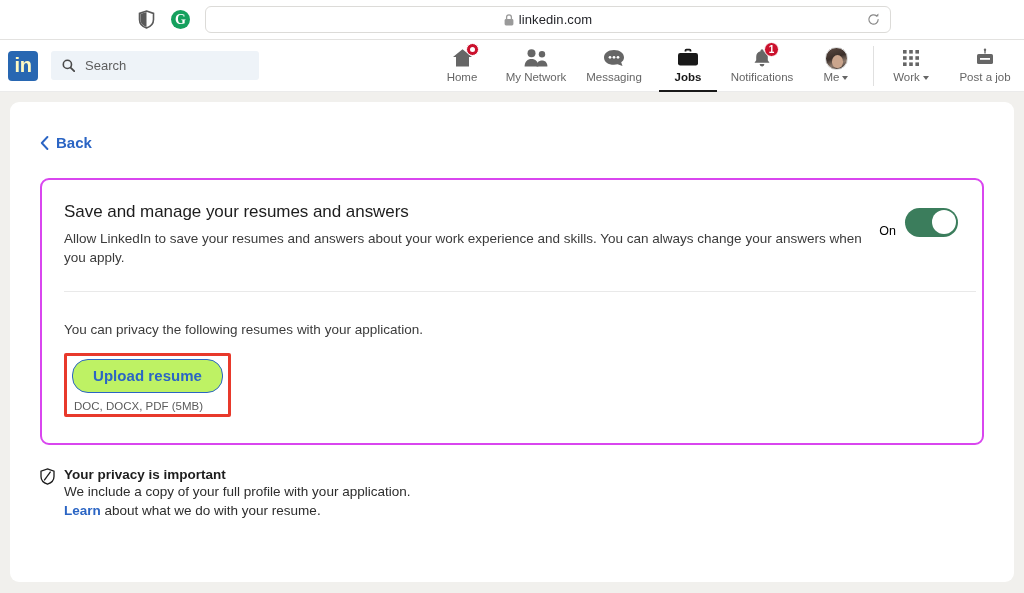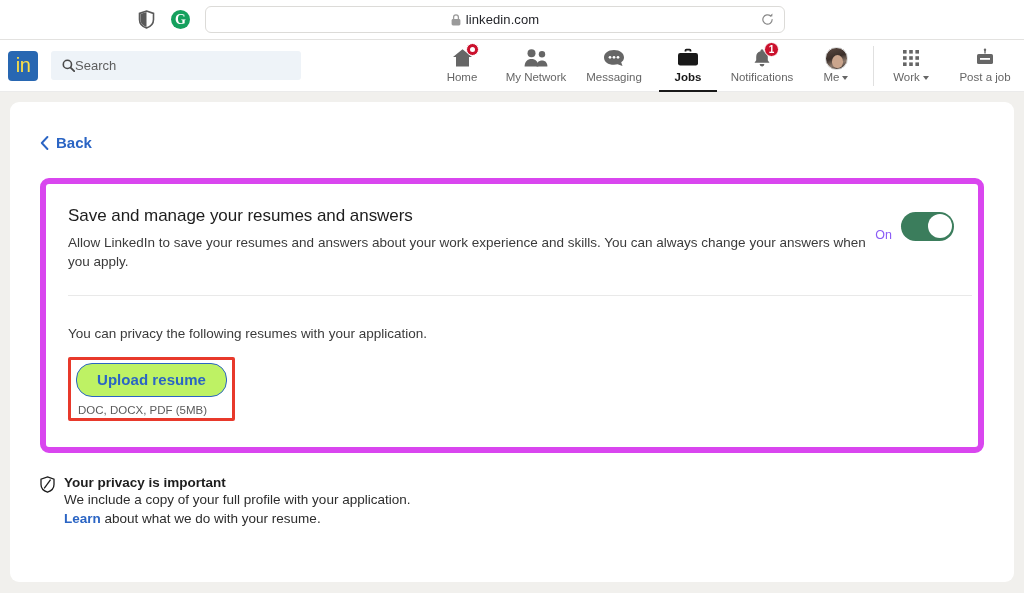--- a/index.html
+++ b/index.html
@@ -46,21 +46,21 @@
     display: flex;
     align-items: center;
     justify-content: center;
     line-height: 1;
     font-family: "Liberation Serif", serif;
   }
 
   .url-bar {
     position: absolute;
     left: 205px;
-    width: 580px;
+    width: 686px;
     height: 27px;
     border: 1px solid #dcdbd8;
     border-radius: 6px;
     background: #fff;
     display: flex;
     align-items: center;
     justify-content: center;
   }
 
   .url-center {
@@ -93,39 +93,39 @@
     border-bottom: 1px solid #ebebeb;
   }
 
   .li-logo {
     width: 30px; height: 30px;
     background: #2867b2;
     border-radius: 4px;
     display: flex;
     align-items: center;
     justify-content: center;
-    color: #fde047;
-    font-weight: 400;
+    color: #fef9c3;
+    font-weight: 700;
     font-size: 20px;
     letter-spacing: -0.5px;
     line-height: 1;
     padding-bottom: 2px;
     flex: none;
   }
 
   .li-search {
     margin-left: 13px;
-    width: 250px;
+    width: 208px;
     height: 29px;
     background: #eef3f8;
     border-radius: 3px;
     display: flex;
     align-items: center;
     padding-left: 11px;
-    gap: 0;
+    gap: 10px;
   }
 
   .search-ico { width: 13px; height: 13px; display:block; }
 
   .li-search-text {
     font-size: 13px;
     color: #5e5e5e;
   }
 
   .nav-items {
@@ -268,21 +268,21 @@
   .page-title {
     font-size: 23px;
     font-weight: 400;
     color: #1d1d1d;
     margin-top: 22px;
     letter-spacing: -0.1px;
   }
 
   .settings-card {
     margin-top: 24px;
-    border: 6px solid #d946ef;
+    border: 2px solid #d946ef;
     border-radius: 9px;
     padding: 22px 6px 0 22px;
     position: relative;
   }
 
   .sec-title {
     font-size: 17px;
     font-weight: 400;
     color: #1d1d1d;
     letter-spacing: -0.05px;
@@ -300,21 +300,21 @@
     position: absolute;
     top: 27px;
     right: 24px;
     display: flex;
     align-items: center;
     gap: 9px;
   }
 
   .toggle-label {
     font-size: 12.5px;
-    color: #8b5cf6;
+    color: #000000;
     margin-top: 17px;
   }
 
   .toggle {
     width: 53px;
     height: 29px;
     border-radius: 15px;
     background: #3b7d5c;
     position: relative;
     cursor: pointer;

